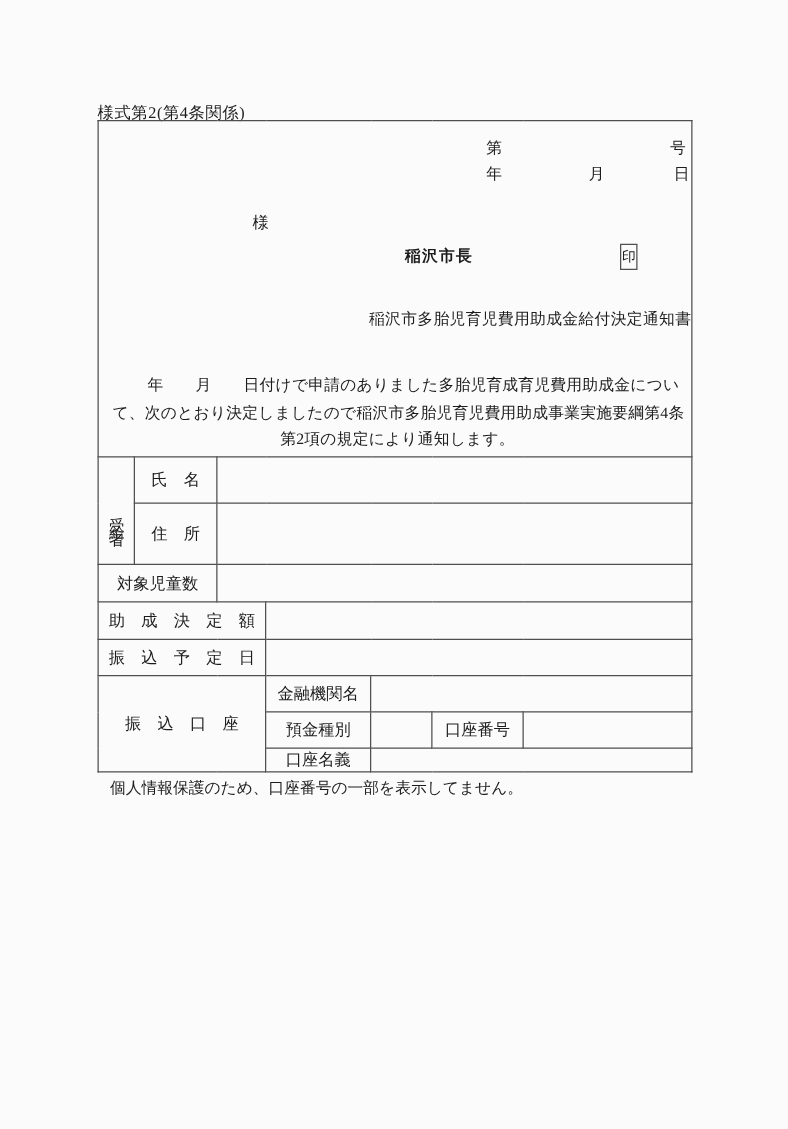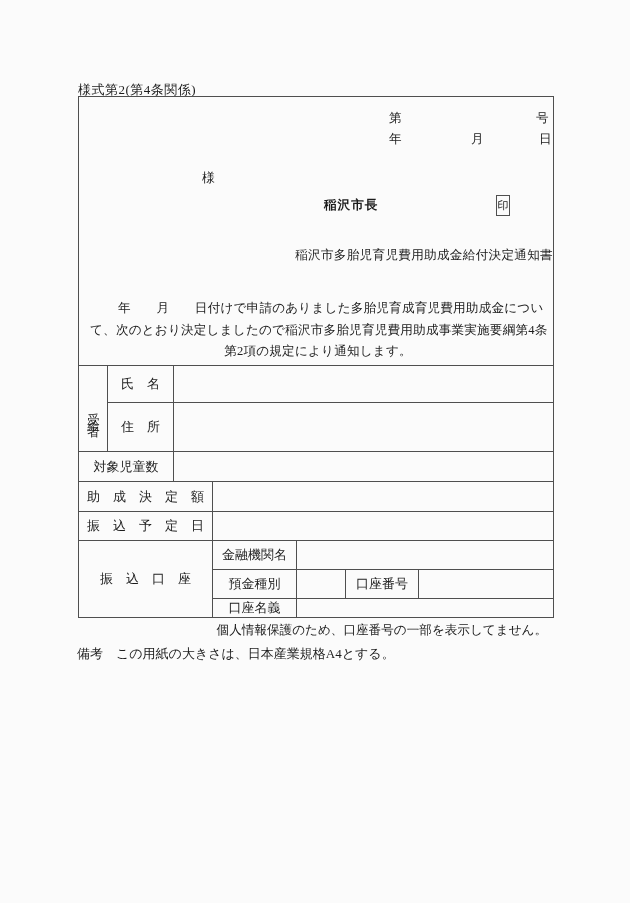--- a/index.html
+++ b/index.html
@@ -87,23 +87,23 @@
   .vert-wrap {
     writing-mode: vertical-rl;
     text-orientation: upright;
     letter-spacing: 6px;
     margin: 0 auto;
     font-size: 12.5px;
     padding-top: 6px;
   }
   .note-privacy {
     position: absolute;
-    left: 78px; top: 622px;
+    left: 88px; top: 622px;
     width: 469px;
-    text-align: right;
+    text-align: left;
     font-size: 12.6px;
     white-space: nowrap;
   }
   .note-remarks {
     position: absolute;
     left: 77px; top: 645px;
     font-size: 13px;
     white-space: nowrap;
   }
 </style>
@@ -193,15 +193,14 @@
 
       <tr style="height:16px">
         <td>口座名義</td>
         <td colspan="3"></td>
       </tr>
     </tbody>
       </table>
   </div>
 
   <div class="note-privacy">個人情報保護のため、口座番号の一部を表示してません。</div>
-  <div class="note-remarks">備考　この用紙の大きさは、日本産業規格A4とする。</div>
 
 </div>
 
 </body></html>

